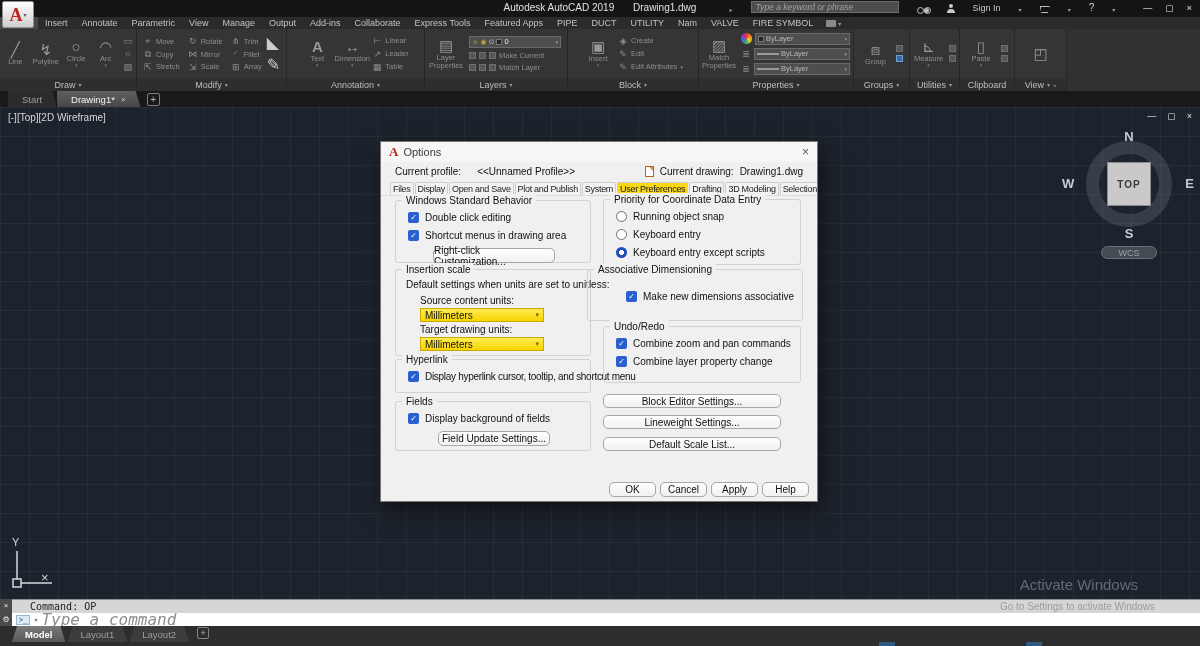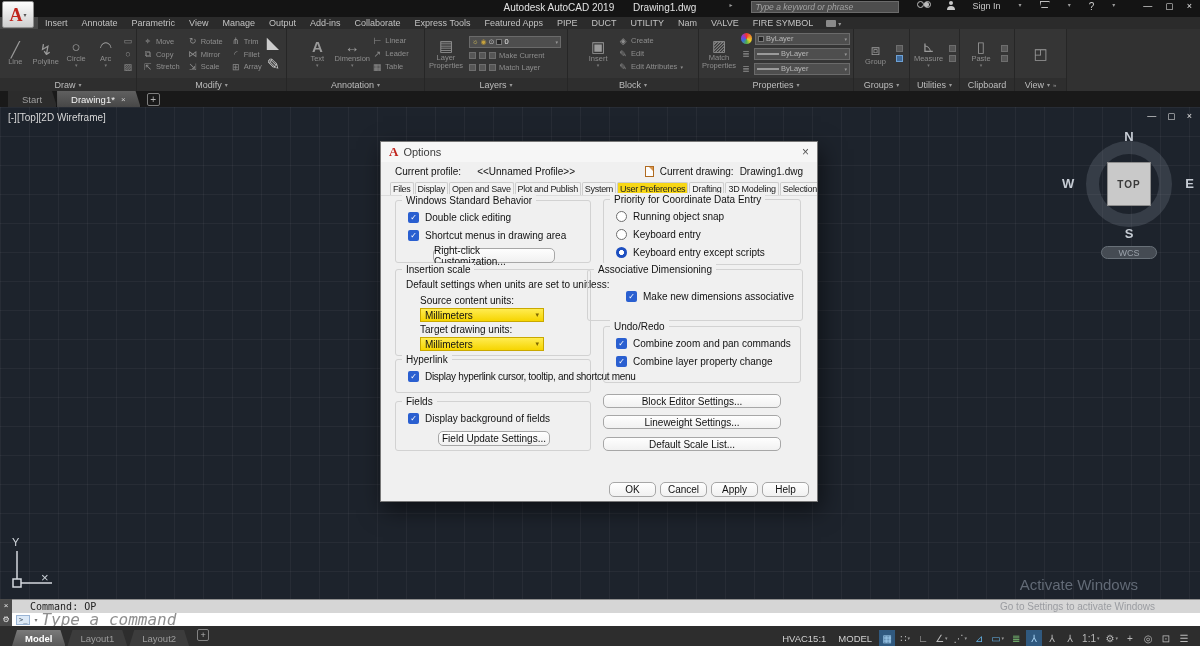--- a/index.html
+++ b/index.html
@@ -9,21 +9,21 @@
   
   .titlebar { position:absolute; left:0; top:0; right:0; height:17px; background:#141414; z-index:20; }
   .app-btn { position:absolute; left:2px; top:1px; width:32px; height:27px; background:linear-gradient(#fdfdfd,#cfcfcf); border:1px solid #8f8f8f; border-radius:2px; z-index:25; display:flex; align-items:center; justify-content:center; gap:1px; }
   .app-a { color:#c0241c; font-weight:bold; font-size:18px; font-family:"Liberation Serif",serif; line-height:1; }
   .app-caret { font-size:6px; color:#555; }
   .qat { position:absolute; left:44px; top:2px; display:flex; align-items:center; gap:4px; }
   .qicon { width:13px; height:12px; display:flex; align-items:center; justify-content:center; color:#b9b9b9; font-size:9px; }
   .qicon.dim { color:#6a6a6a; }
   .title-center { position:absolute; left:300px; right:300px; top:2px; text-align:center; font-size:10px; color:#e2e2e2; white-space:nowrap; }
   .title-center span { margin:0 8px; }
-  .tb-right { position:absolute; right:4px; top:1px; display:flex; align-items:flex-start; gap:18px; font-size:9px; color:#c9c9c9; }
+  .tb-right { position:absolute; right:4px; top:1px; display:flex; align-items:flex-end; gap:18px; font-size:9px; color:#c9c9c9; }
   .search-wrap { display:flex; align-items:center; gap:2px; }
   .search-input { width:148px; height:12px; background:#4d4d4d; border:1px solid #6b6b6b; color:#ddd; font-size:8.5px; font-style:italic; padding:0 4px; font-family:"Liberation Sans",sans-serif; }
   .search-input::placeholder { color:#a2a2a2; }
   .binoc { width:12px; height:6px; position:relative; }
   .binoc::before { content:""; position:absolute; left:0; top:0; width:5px; height:5px; border:1px solid #bdbdbd; border-radius:50%; box-shadow:6px 0 0 -1px #bdbdbd, 7px 0 0 0 transparent; }
   .binoc::after { content:""; position:absolute; left:7px; top:0; width:5px; height:5px; border:1px solid #bdbdbd; border-radius:50%; }
   .person { width:8px; height:9px; position:relative; }
   .person::before { content:""; position:absolute; left:2px; top:0; width:4px; height:4px; border-radius:50%; background:#c9c9c9; }
   .person::after { content:""; position:absolute; left:0; top:5px; width:8px; height:4px; border-radius:4px 4px 0 0; background:#c9c9c9; }
   .cart { width:10px; height:7px; border:1px solid #bdbdbd; clip-path:polygon(0 0,100% 0,82% 100%,18% 100%); }
@@ -120,21 +120,21 @@
   .cmd-history { position:absolute; left:0; right:0; top:599px; height:14px; background:#d6d6d6; border-top:1px solid #8f8f8f; display:flex; align-items:center; padding-left:30px; font-family:"DejaVu Sans Mono",monospace; font-size:10px; color:#1d1d1d; z-index:30; }
   .wm2 { position:absolute; left:1000px; top:1px; font-family:"Liberation Sans",sans-serif; font-size:10px; color:rgba(95,100,110,.5); }
   .cmd-input { position:absolute; left:0; right:0; top:613px; height:13px; background:#fff; display:flex; align-items:center; gap:4px; padding-left:16px; z-index:30; }
   .prompt-box { height:10px; background:#dce9f7; border:1px solid #9ab4d4; color:#345; font-size:7px; line-height:9px; padding:0 2px; font-family:"DejaVu Sans Mono",monospace; }
   .prompt-caret { font-size:6px; color:#777; }
   .cmd-field { flex:1; border:none; outline:none; font-family:"DejaVu Sans Mono",monospace; font-size:16px; font-style:italic; color:#444; background:transparent; }
   .cmd-field::placeholder { color:#8e8e8e; }
   .cmd-dock { position:absolute; left:0; top:599px; width:12px; height:27px; background:#4b4b4b; z-index:31; display:flex; flex-direction:column; align-items:center; justify-content:space-around; color:#e8e8e8; font-size:8px; }
 
   
-  .statusbar { position:absolute; left:0; right:0; top:626px; height:20px; background:#2d2d2d; z-index:30; display:flex; align-items:flex-end; }
+  .statusbar { position:absolute; left:0; right:0; top:626px; height:20px; background:#2d2d2d; z-index:30; display:flex; align-items:flex-start;flex-direction:column; }
   .ltabs { display:flex; align-items:flex-end; height:100%; padding-left:12px; gap:2px; }
   .ltab { height:16px; padding:0 13px; display:flex; align-items:center; font-size:9.5px; color:#9c9c9c; background:#3c3c3c; clip-path:polygon(5px 0,calc(100% - 5px) 0,100% 100%,0 100%); }
   .ltab.active { background:linear-gradient(#7a7a7a,#585858); color:#fff; font-weight:bold; }
   .ltab-plus { width:12px; height:12px; margin:0 0 2px 6px; border:1px solid #838383; border-radius:2px; color:#b5b5b5; font-size:9px; display:flex; align-items:center; justify-content:center; align-self:center; }
   .sb-right { margin-left:auto; display:flex; align-items:center; gap:2px; padding-right:8px; font-size:10px; color:#b9b9b9; }
   .sbt { padding:0 5px; color:#d0d0d0; font-size:9.5px; }
   .sbi { min-width:16px; height:16px; display:flex; align-items:center; justify-content:center; gap:1px; padding:0 2px; }
   .sbi .c { font-size:5px; color:#9a9a9a; }
   .sbi.on { background:#30597f; color:#a8d4f5; }
   .sbi.blue { color:#64b1e4; }

